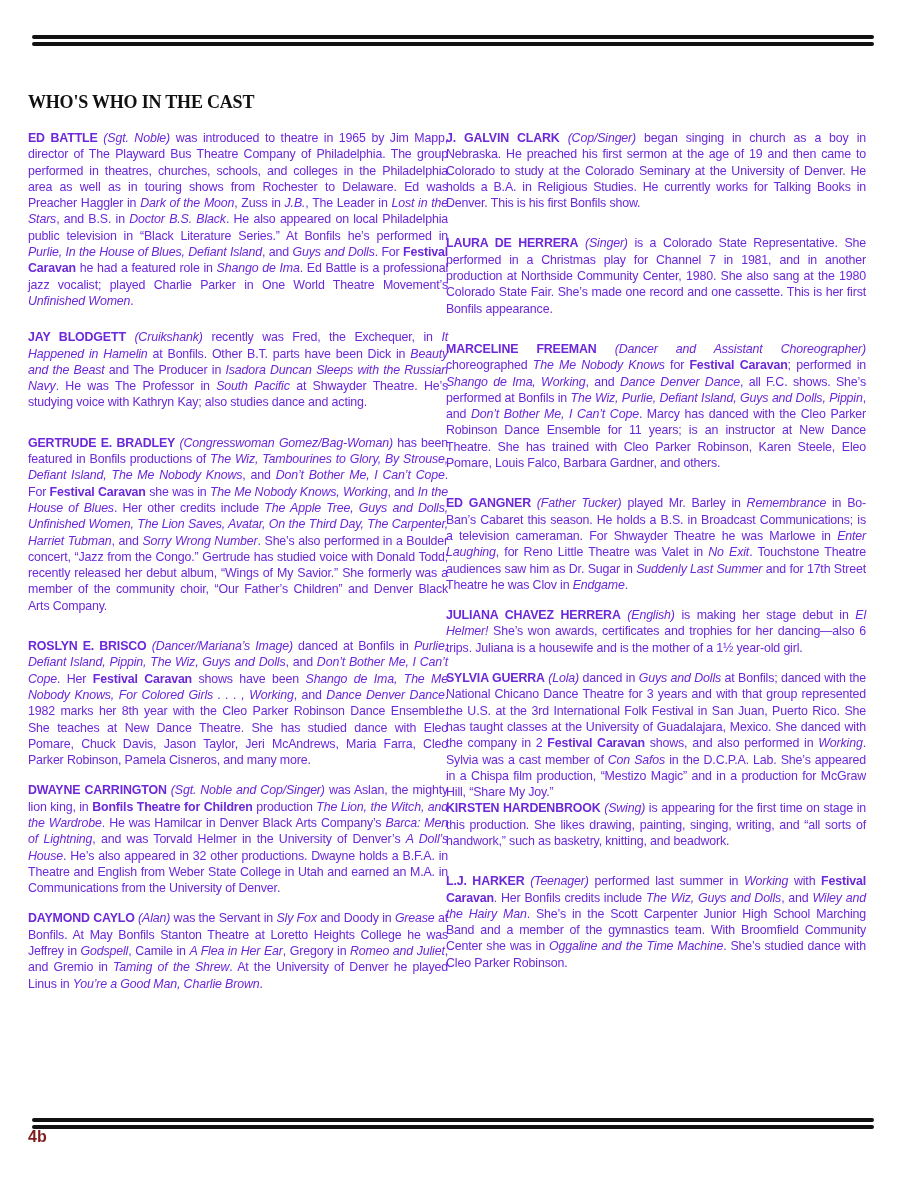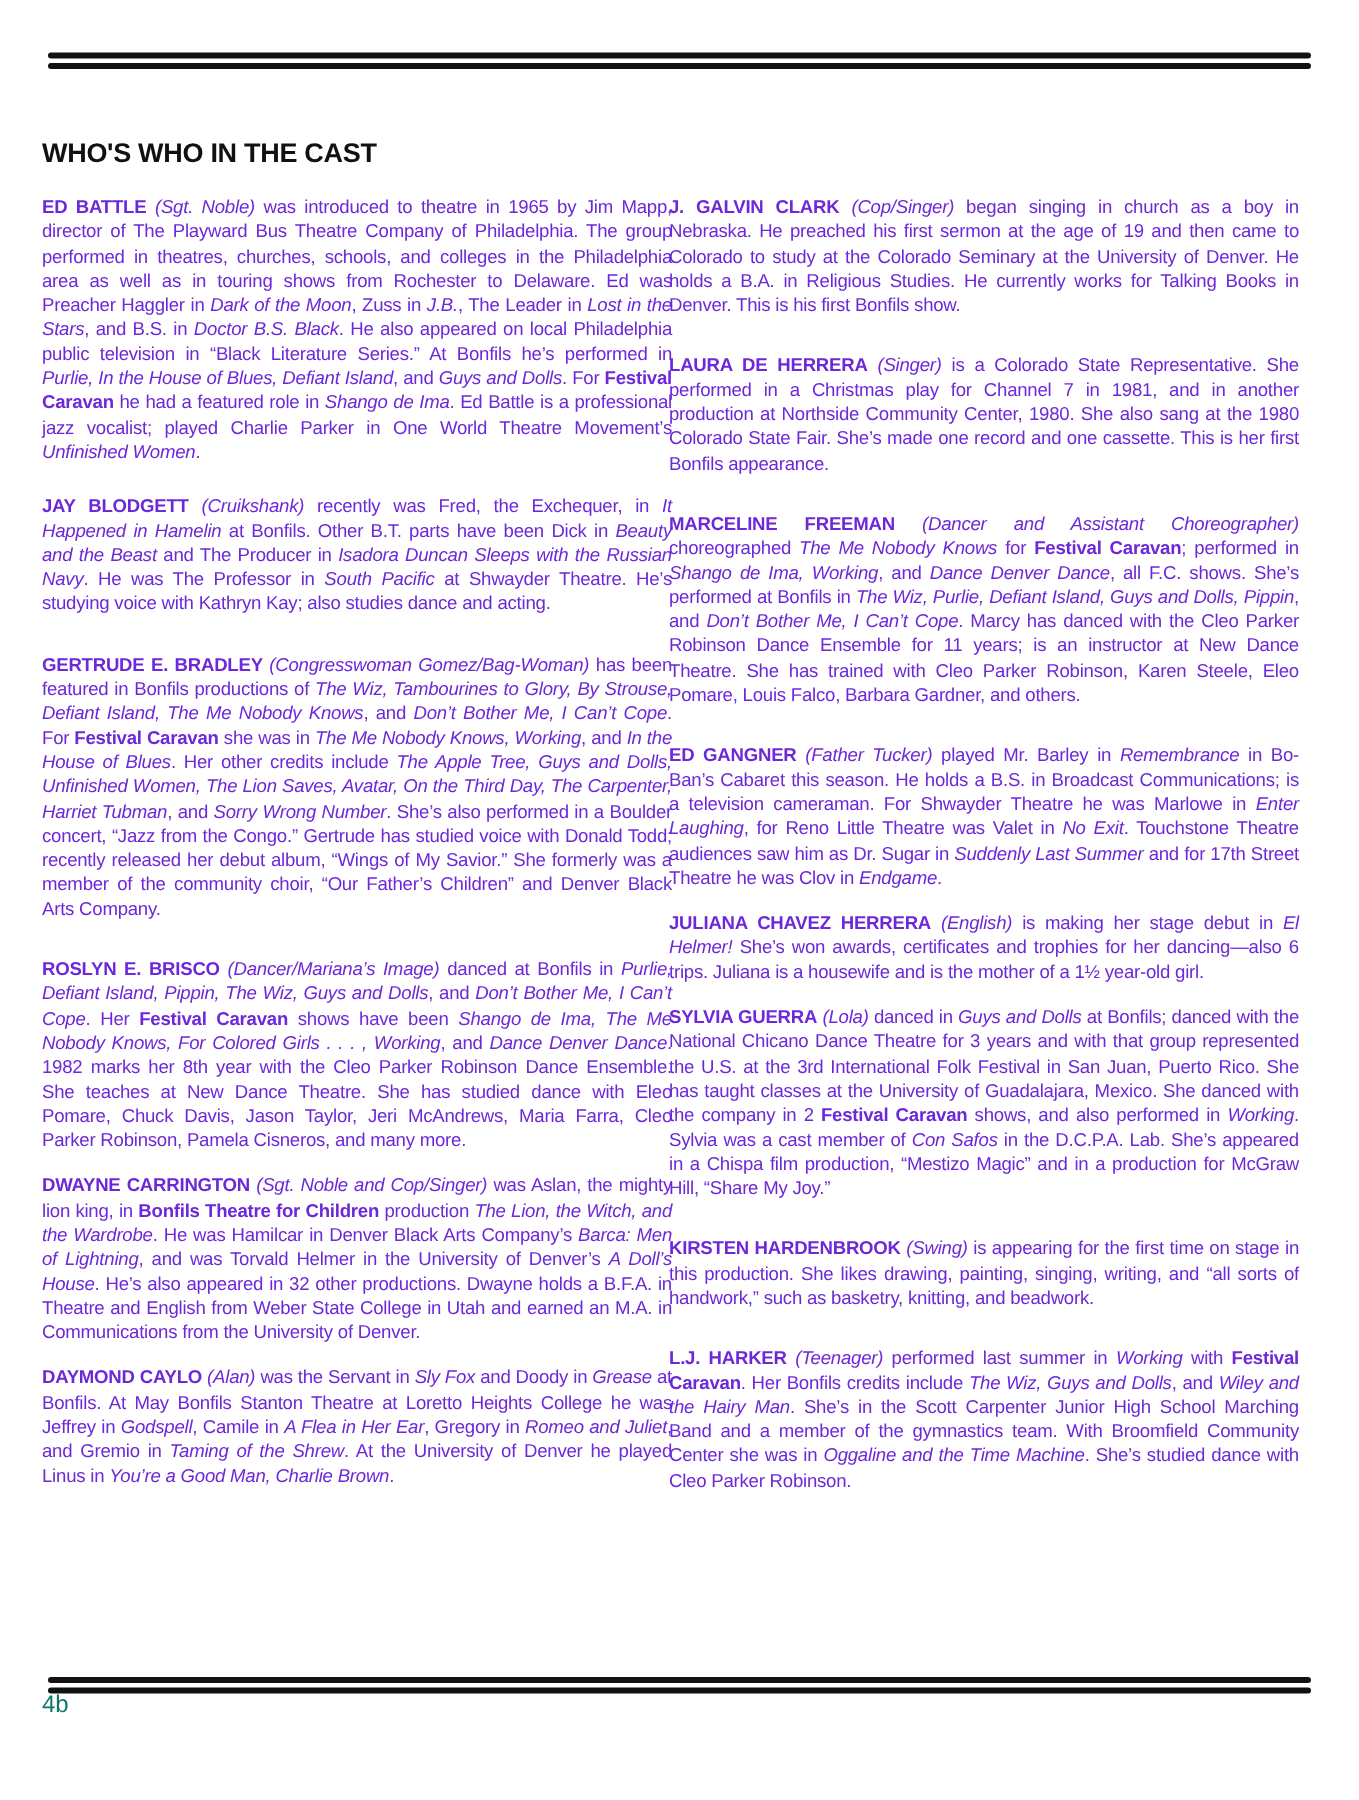--- a/index.html
+++ b/index.html
@@ -14,39 +14,39 @@
     position: absolute; left: 0; right: 0; height: 4px; background: #111;
     border-radius: 2px;
   }
   .rule .bar.b1 { top: 1px; }
   .rule .bar.b2 { top: 8px; }
   #rule-top { top: 34px; }
   #rule-bottom { top: 1117px; }
   .page-title {
     position: absolute; left: 28px; top: 80px;
     font-size: 18px; font-weight: bold; letter-spacing: -0.2px; color: #111;
-    font-family: Liberation Sans, sans-serif;
+    font-family: Liberation Serif, serif;
   }
   .col {
     position: absolute; top: 130px; width: 420px;
   }
   #col-left { left: 28px; }
   #col-right { left: 446px; }
   .bio {
     font-size: 12.4px; line-height: 16.3px; text-align: justify;
     margin: 0; color: #6d28d9;
     font-family: "Liberation Sans", sans-serif;
     letter-spacing: -0.15px;
   }
   .bio .name { font-weight: bold; }
   .bio .b { font-weight: bold; }
   .bio .i { font-style: italic; }
   .page-num {
     position: absolute; left: 28px; top: 1128px;
-    font-size: 16px; font-weight: normal; color: #0f766e;
+    font-size: 16px; font-weight: bold; color: #7f1d1d;
   }
 </style>
 </head>
 <body>
 
 <div>
   <div class="rule" id="rule-top">
     <div class="bar b1"></div>
     <div class="bar b2"></div>
   </div>
@@ -61,21 +61,21 @@
       <p class="bio" style="margin-top: 14px;"><span class="name">DWAYNE CARRINGTON</span> <span class="i">(Sgt. Noble and Cop/Singer)</span><span> was Aslan, the mighty lion king, in </span><span class="b">Bonfils Theatre for Children</span><span> production </span><span class="i">The Lion, the Witch, and the Wardrobe</span><span>. He was Hamilcar in Denver Black Arts Company’s </span><span class="i">Barca: Men of Lightning</span><span>, and was Torvald Helmer in the University of Denver’s </span><span class="i">A Doll’s House</span><span>. He’s also appeared in 32 other productions. Dwayne holds a B.F.A. in Theatre and English from Weber State College in Utah and earned an M.A. in Communications from the University of Denver.</span></p>
       <p class="bio" style="margin-top: 14px;"><span class="name">DAYMOND CAYLO</span> <span class="i">(Alan)</span><span> was the Servant in </span><span class="i">Sly Fox</span><span> and Doody in </span><span class="i">Grease</span><span> at Bonfils. At May Bonfils Stanton Theatre at Loretto Heights College he was Jeffrey in </span><span class="i">Godspell</span><span>, Camile in </span><span class="i">A Flea in Her Ear</span><span>, Gregory in </span><span class="i">Romeo and Juliet</span><span>, and Gremio in </span><span class="i">Taming of the Shrew</span><span>. At the University of Denver he played Linus in </span><span class="i">You’re a Good Man, Charlie Brown</span><span>.</span></p>
     </div>
   <div class="col" id="col-right">
       <p class="bio" style="margin-top: 0px;"><span class="name">J. GALVIN CLARK</span> <span class="i">(Cop/Singer)</span><span> began singing in church as a boy in Nebraska. He preached his first sermon at the age of 19 and then came to Colorado to study at the Colorado Seminary at the University of Denver. He holds a B.A. in Religious Studies. He currently works for Talking Books in Denver. This is his first Bonfils show.</span></p>
       <p class="bio" style="margin-top: 24px;"><span class="name">LAURA DE HERRERA</span> <span class="i">(Singer)</span><span> is a Colorado State Representative. She performed in a Christmas play for Channel 7 in 1981, and in another production at Northside Community Center, 1980. She also sang at the 1980 Colorado State Fair. She’s made one record and one cassette. This is her first Bonfils appearance.</span></p>
       <p class="bio" style="margin-top: 24px;"><span class="name">MARCELINE FREEMAN</span> <span class="i">(Dancer and Assistant Choreographer)</span><span> choreographed </span><span class="i">The Me Nobody Knows</span><span> for </span><span class="b">Festival Caravan</span><span>; performed in </span><span class="i">Shango de Ima, Working</span><span>, and </span><span class="i">Dance Denver Dance</span><span>, all F.C. shows. She’s performed at Bonfils in </span><span class="i">The Wiz, Purlie, Defiant Island, Guys and Dolls, Pippin</span><span>, and </span><span class="i">Don’t Bother Me, I Can’t Cope</span><span>. Marcy has danced with the Cleo Parker Robinson Dance Ensemble for 11 years; is an instructor at New Dance Theatre. She has trained with Cleo Parker Robinson, Karen Steele, Eleo Pomare, Louis Falco, Barbara Gardner, and others.</span></p>
       <p class="bio" style="margin-top: 24px;"><span class="name">ED GANGNER</span> <span class="i">(Father Tucker)</span><span> played Mr. Barley in </span><span class="i">Remembrance</span><span> in Bo-Ban’s Cabaret this season. He holds a B.S. in Broadcast Communications; is a television cameraman. For Shwayder Theatre he was Marlowe in </span><span class="i">Enter Laughing</span><span>, for Reno Little Theatre was Valet in </span><span class="i">No Exit</span><span>. Touchstone Theatre audiences saw him as Dr. Sugar in </span><span class="i">Suddenly Last Summer</span><span> and for 17th Street Theatre he was Clov in </span><span class="i">Endgame</span><span>.</span></p>
       <p class="bio" style="margin-top: 14px;"><span class="name">JULIANA CHAVEZ HERRERA</span> <span class="i">(English)</span><span> is making her stage debut in </span><span class="i">El Helmer!</span><span> She’s won awards, certificates and trophies for her dancing—also 6 trips. Juliana is a housewife and is the mother of a 1½ year-old girl.</span></p>
       <p class="bio" style="margin-top: 14px;"><span class="name">SYLVIA GUERRA</span> <span class="i">(Lola)</span><span> danced in </span><span class="i">Guys and Dolls</span><span> at Bonfils; danced with the National Chicano Dance Theatre for 3 years and with that group represented the U.S. at the 3rd International Folk Festival in San Juan, Puerto Rico. She has taught classes at the University of Guadalajara, Mexico. She danced with the company in 2 </span><span class="b">Festival Caravan</span><span> shows, and also performed in </span><span class="i">Working</span><span>. Sylvia was a cast member of </span><span class="i">Con Safos</span><span> in the D.C.P.A. Lab. She’s appeared in a Chispa film production, “Mestizo Magic” and in a production for McGraw Hill, “Share My Joy.”</span></p>
-      <p class="bio" style="margin-top: 24px;"><span class="name">KIRSTEN HARDENBROOK</span> <span class="i">(Swing)</span><span> is appearing for the first time on stage in this production. She likes drawing, painting, singing, writing, and “all sorts of handwork,” such as basketry, knitting, and beadwork.</span></p>
+      <p class="bio" style=""><span class="name">KIRSTEN HARDENBROOK</span> <span class="i">(Swing)</span><span> is appearing for the first time on stage in this production. She likes drawing, painting, singing, writing, and “all sorts of handwork,” such as basketry, knitting, and beadwork.</span></p>
       <p class="bio" style="margin-top: 24px;"><span class="name">L.J. HARKER</span> <span class="i">(Teenager)</span><span> performed last summer in </span><span class="i">Working</span><span> with </span><span class="b">Festival Caravan</span><span>. Her Bonfils credits include </span><span class="i">The Wiz, Guys and Dolls</span><span>, and </span><span class="i">Wiley and the Hairy Man</span><span>. She’s in the Scott Carpenter Junior High School Marching Band and a member of the gymnastics team. With Broomfield Community Center she was in </span><span class="i">Oggaline and the Time Machine</span><span>. She’s studied dance with Cleo Parker Robinson.</span></p>
     </div>
 
   <div class="rule" id="rule-bottom">
     <div class="bar b1"></div>
     <div class="bar b2"></div>
   </div>
 
   <div class="page-num">4b</div>
 </div>

